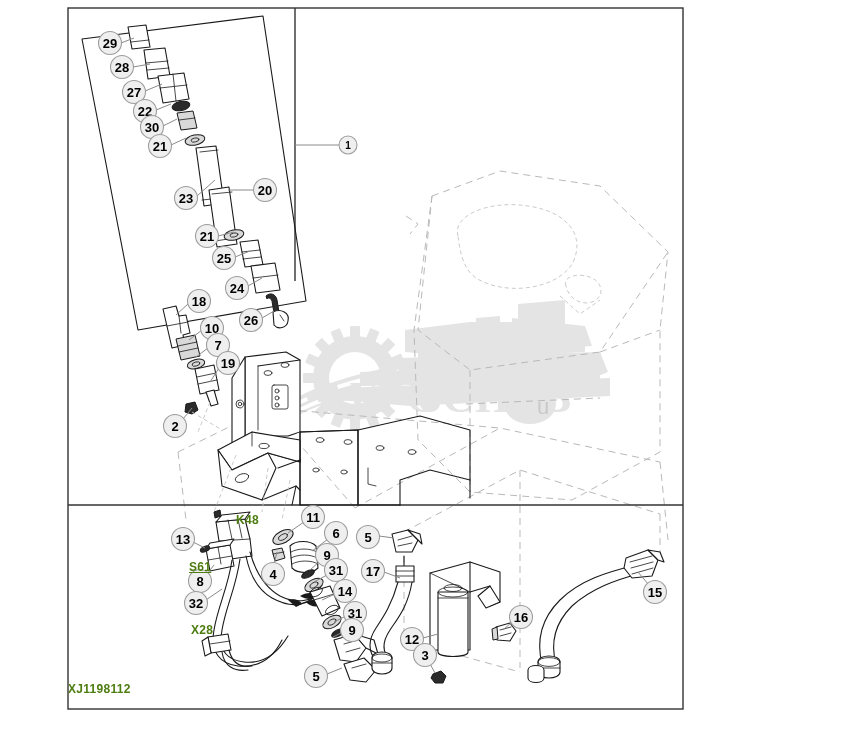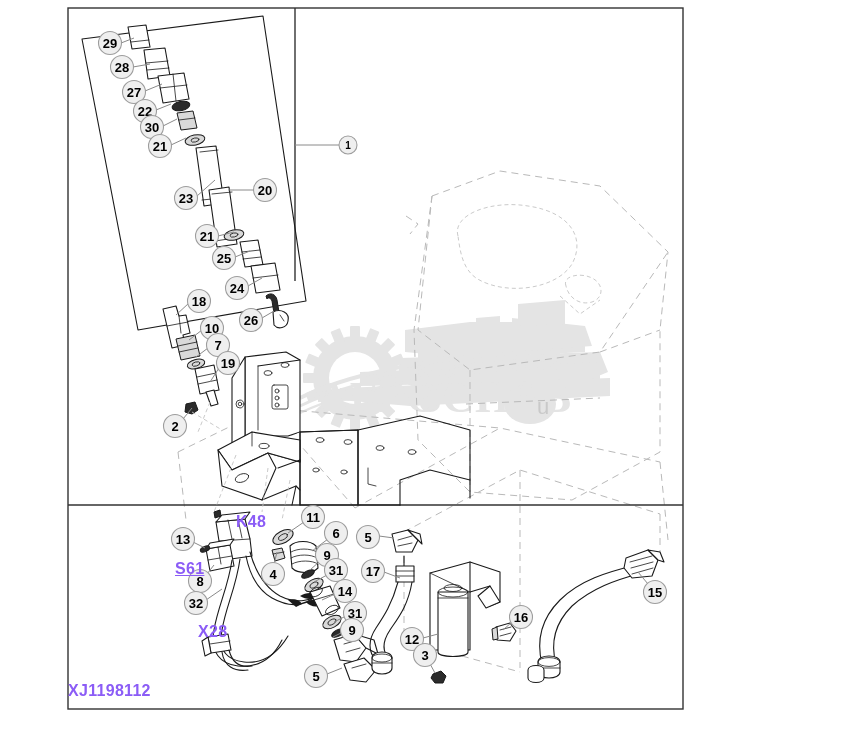--- a/index.html
+++ b/index.html
@@ -23,23 +23,23 @@
   #diagram-svg {
     position: absolute;
     left: 0;
     top: 0;
     width: 841px;
     height: 731px;
   }
   .cap-text {
     position: absolute;
     font-family: "Liberation Sans", sans-serif;
-    font-size: 16px;
+    font-size: 12px;
     font-weight: bold;
-    color: #8b5cf6;
+    color: #4d7c0f;
     letter-spacing: 0.3px;
     white-space: nowrap;
   }
 </style>
 </head>
 <body>
 
 <div id="page">
 
   <svg id="diagram-svg" viewBox="0 0 841 731">
@@ -657,19 +657,19 @@
           <line class="leader" x1="648" y1="584" x2="638" y2="572"></line>
           <circle class="calloutC" cx="655" cy="592" r="11.5"></circle>
           <text class="calloutT" x="655" y="592.5">15</text>
         </g>
       </g>
 
   </svg>
 
   <div id="component-label-layer">
       <div class="cap-text" style="left: 236px; top: 513px;">K48</div>
-      <div class="cap-text" style="left: 175px; top: 560px; text-decoration: underline;">S61</div>
-      <div class="cap-text" style="left: 198px; top: 623px;">X28</div>
+      <div class="cap-text" style="left: 189px; top: 560px; text-decoration: underline;">S61</div>
+      <div class="cap-text" style="left: 191px; top: 623px;">X28</div>
     </div>
 
   <div class="cap-text" style="left:68px; top:682px;">XJ1198112</div>
 
 </div>
 
 </body></html>

